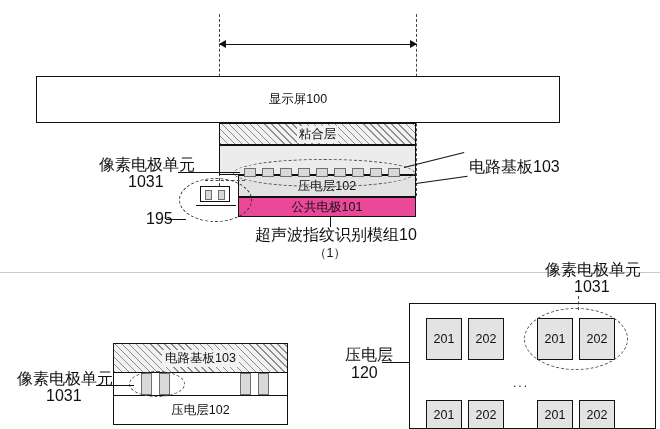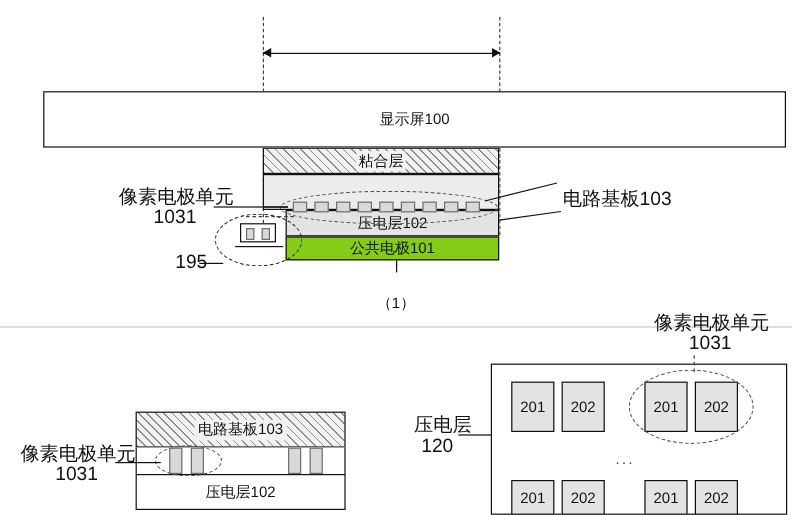--- a/index.html
+++ b/index.html
@@ -18,21 +18,21 @@
 
   
   .hline{position:absolute;height:0;border-top:1px solid #111;}
   .vline{position:absolute;width:0;border-left:1px solid #111;}
   .dashv{position:absolute;width:0;border-left:1px dashed #444;}
   .dashh{position:absolute;height:0;border-top:1px dashed #444;}
 
   
   .box{position:absolute;border:1px solid #111;box-sizing:border-box;background:#fff;}
   .box.grey{background:#e3e3e3;}
-  .box.grey2{background:#84cc16;}
+  .box.grey2{background:#ec4899;}
   .box.lightgrey{background:#ececec;}
   .box.white{background:#ffffff;}
 
   .hatch{
     background-color:#f2f2f2;
     background-image:repeating-linear-gradient(45deg, #8d8d8d 0, #8d8d8d 1px, transparent 1px, transparent 5px);
   }
 
   .ctr{display:flex;align-items:center;justify-content:center;}
   .ctr span{font-size:12.5px;}
@@ -56,21 +56,21 @@
 
 <div class="stage">
 
   <div class="dashv" style="left:219px;top:14px;height:182px;"></div>
   <div class="dashv" style="left:416px;top:14px;height:182px;"></div>
 
   <div class="hline" style="left:219px;top:44px;width:198px;"></div>
   <div class="arrowL" style="left:219px;top:40px;"></div>
   <div class="arrowR" style="left:410px;top:40px;"></div>
 
-  <div class="box white ctr" style="left:36px;top:76px;width:619px;height:47px;text-align:center;">
+  <div class="box white ctr" style="left:36px;top:76px;width:524px;height:47px;text-align:center;">
     <span>显示屏100</span>
   </div>
 
   <div class="box hatch ctr" style="left:219px;top:123px;width:197px;height:22px;">
     <span style="background:#f2f2f2;padding:0 2px;">粘合层</span>
   </div>
 
   <div class="box lightgrey" style="left:219px;top:145px;width:197px;height:30px;"></div>
 
   <div class="box grey ctr" style="left:238px;top:175px;width:178px;height:22px;">
@@ -105,20 +105,21 @@
   <div class="hline" style="left:178px;top:172px;width:62px;"></div>
   <div class="hline" style="left:220px;top:172px;width:20px;transform:rotate(0deg);"></div>
 
   <div class="abs lbl" style="left:146px;top:212px;">195</div>
   <div class="hline" style="left:166px;top:219px;width:20px;"></div>
 
   <div class="abs lbl" style="left:469px;top:160px;">电路基板103</div>
   <div class="hline" style="left:404px;top:167px;width:62px;transform:rotate(-14deg);transform-origin:left center;"></div>
   <div class="hline" style="left:416px;top:183px;width:52px;transform:rotate(-8deg);transform-origin:left center;"></div>
 
+  <div class="abs lbl" style="left:255px;top:228px;">超声波指纹识别模组10</div>
   <div class="hline" style="left:330px;top:220px;width:1px;height:8px;"></div>
   <div class="vline" style="left:330px;top:217px;height:10px;"></div>
 
   <div class="abs fig-cap" style="left:0px;top:245px;width:660px;">（1）</div>
 
   <div class="divider" style="left:0px;top:272px;width:660px;"></div>
 
   <div class="box hatch ctr" style="left:113px;top:343px;width:175px;height:30px;">
     <span style="background:#f2f2f2;padding:0 3px;">电路基板103</span>
   </div>

